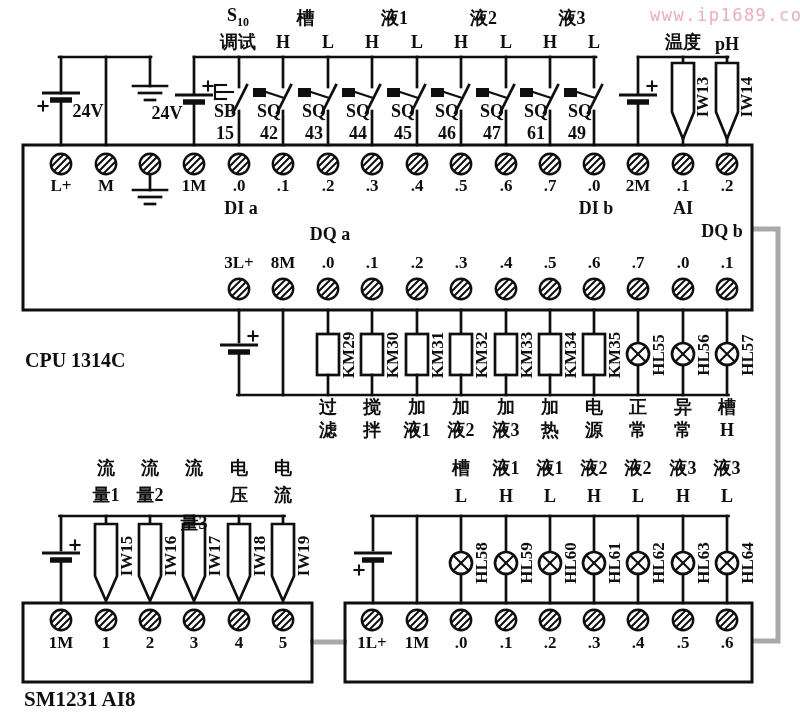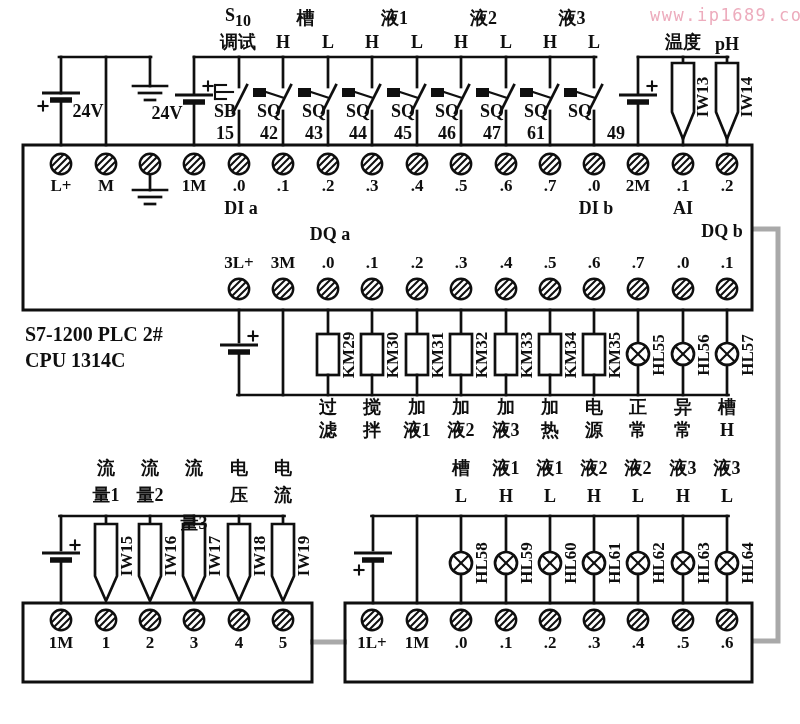--- a/index.html
+++ b/index.html
@@ -7,21 +7,21 @@
            font-family:"Liberation Serif", serif;color:#0f0f0f;}
   .lbl{position:absolute;font-weight:700;white-space:nowrap;line-height:1.05;}
   .c{transform:translateX(-50%);}
   .rot{transform:translate(-50%,-50%) rotate(-90deg);}
   .s17{font-size:17px;}
   .s18{font-size:18px;}
   .s20{font-size:20px;}
   .s21{font-size:21px;}
   .wm{font-family:"DejaVu Sans Mono", monospace;font-weight:400;font-size:17px;
       letter-spacing:1.5px;color:#edacbd;}
-  sub{font-size:16px;}
+  sub{font-size:12px;}
   svg{position:absolute;left:0;top:0;}
   .w{stroke:#0f0f0f;stroke-width:2.7;stroke-linecap:square;fill:none;}
   .thin{stroke:#0f0f0f;stroke-width:2.1;stroke-linecap:square;fill:none;}
   .bp{stroke:#0f0f0f;stroke-width:3;stroke-linecap:butt;}
   .bps{stroke:#0f0f0f;stroke-width:5.5;stroke-linecap:butt;}
   .sym{fill:#ffffff;stroke:#0f0f0f;stroke-width:2.7;}
   .symf{fill:#0f0f0f;stroke:none;}
   .box{fill:none;stroke:#0f0f0f;stroke-width:3;}
   .scr{fill:#ffffff;stroke:#0f0f0f;stroke-width:2.4;}
   .scrl{stroke:#0f0f0f;stroke-width:2;}
@@ -287,41 +287,41 @@
 
   <div class="lbl s18 c" style="left:88px;top:102px;">24V</div>
   <div class="lbl s18 c" style="left:167px;top:104px;">24V</div>
 
   <div class="lbl s18 c" style="left:241px;top:199px;">DI a</div>
   <div class="lbl s18 c" style="left:596px;top:199px;">DI b</div>
   <div class="lbl s18 c" style="left:683px;top:199px;">AI</div>
   <div class="lbl s18 c" style="left:330px;top:225px;">DQ a</div>
   <div class="lbl s18 c" style="left:722px;top:222px;">DQ b</div>
 
-  <div class="lbl s20" style="left:25px;top:324px;">S7-1200 PLC 2#</div>
   <div class="lbl s20" style="left:25px;top:350px;">CPU 1314C</div>
 
+  <div class="lbl s21" style="left:24px;top:688px;">SM1231 AI8</div>
 <div class="lbl c s18" style="left: 225px; top: 102px;">SB</div>
     <div class="lbl c s18" style="left: 225px; top: 124px;">15</div>
     <div class="lbl c s18" style="left: 269px; top: 102px;">SQ</div>
     <div class="lbl c s18" style="left: 269px; top: 124px;">42</div>
     <div class="lbl c s18" style="left: 314px; top: 102px;">SQ</div>
     <div class="lbl c s18" style="left: 314px; top: 124px;">43</div>
     <div class="lbl c s18" style="left: 358px; top: 102px;">SQ</div>
     <div class="lbl c s18" style="left: 358px; top: 124px;">44</div>
     <div class="lbl c s18" style="left: 403px; top: 102px;">SQ</div>
     <div class="lbl c s18" style="left: 403px; top: 124px;">45</div>
     <div class="lbl c s18" style="left: 447px; top: 102px;">SQ</div>
     <div class="lbl c s18" style="left: 447px; top: 124px;">46</div>
     <div class="lbl c s18" style="left: 492px; top: 102px;">SQ</div>
     <div class="lbl c s18" style="left: 492px; top: 124px;">47</div>
     <div class="lbl c s18" style="left: 536px; top: 102px;">SQ</div>
     <div class="lbl c s18" style="left: 536px; top: 124px;">61</div>
     <div class="lbl c s18" style="left: 580px; top: 102px;">SQ</div>
-    <div class="lbl c s18" style="left: 616px; top: 124px; text-align: right;">49</div>
+    <div class="lbl c s18" style="left: 577px; top: 124px; text-align: right;">49</div>
     <div class="lbl c s18" style="left: 305.5px; top: 9px;">槽</div>
     <div class="lbl c s18" style="left: 283px; top: 33px;">H</div>
     <div class="lbl c s18" style="left: 328px; top: 33px;">L</div>
     <div class="lbl c s18" style="left: 394.5px; top: 9px;">液1</div>
     <div class="lbl c s18" style="left: 372px; top: 33px;">H</div>
     <div class="lbl c s18" style="left: 417px; top: 33px;">L</div>
     <div class="lbl c s18" style="left: 483.5px; top: 9px;">液2</div>
     <div class="lbl c s18" style="left: 461px; top: 33px;">H</div>
     <div class="lbl c s18" style="left: 506px; top: 33px;">L</div>
     <div class="lbl c s18" style="left: 572px; top: 9px;">液3</div>
@@ -338,21 +338,21 @@
     <div class="lbl c s17" style="left: 372px; top: 177px;">.3</div>
     <div class="lbl c s17" style="left: 417px; top: 177px;">.4</div>
     <div class="lbl c s17" style="left: 461px; top: 177px;">.5</div>
     <div class="lbl c s17" style="left: 506px; top: 177px;">.6</div>
     <div class="lbl c s17" style="left: 550px; top: 177px;">.7</div>
     <div class="lbl c s17" style="left: 594px; top: 177px;">.0</div>
     <div class="lbl c s17" style="left: 638px; top: 177px;">2M</div>
     <div class="lbl c s17" style="left: 683px; top: 177px;">.1</div>
     <div class="lbl c s17" style="left: 727px; top: 177px;">.2</div>
     <div class="lbl c s17" style="left: 239px; top: 254px;">3L+</div>
-    <div class="lbl c s17" style="left: 283px; top: 254px;">3M</div>
+    <div class="lbl c s17" style="left: 283px; top: 254px;">8M</div>
     <div class="lbl c s17" style="left: 328px; top: 254px;">.0</div>
     <div class="lbl c s17" style="left: 372px; top: 254px;">.1</div>
     <div class="lbl c s17" style="left: 417px; top: 254px;">.2</div>
     <div class="lbl c s17" style="left: 461px; top: 254px;">.3</div>
     <div class="lbl c s17" style="left: 506px; top: 254px;">.4</div>
     <div class="lbl c s17" style="left: 550px; top: 254px;">.5</div>
     <div class="lbl c s17" style="left: 594px; top: 254px;">.6</div>
     <div class="lbl c s17" style="left: 638px; top: 254px;">.7</div>
     <div class="lbl c s17" style="left: 683px; top: 254px;">.0</div>
     <div class="lbl c s17" style="left: 727px; top: 254px;">.1</div>

